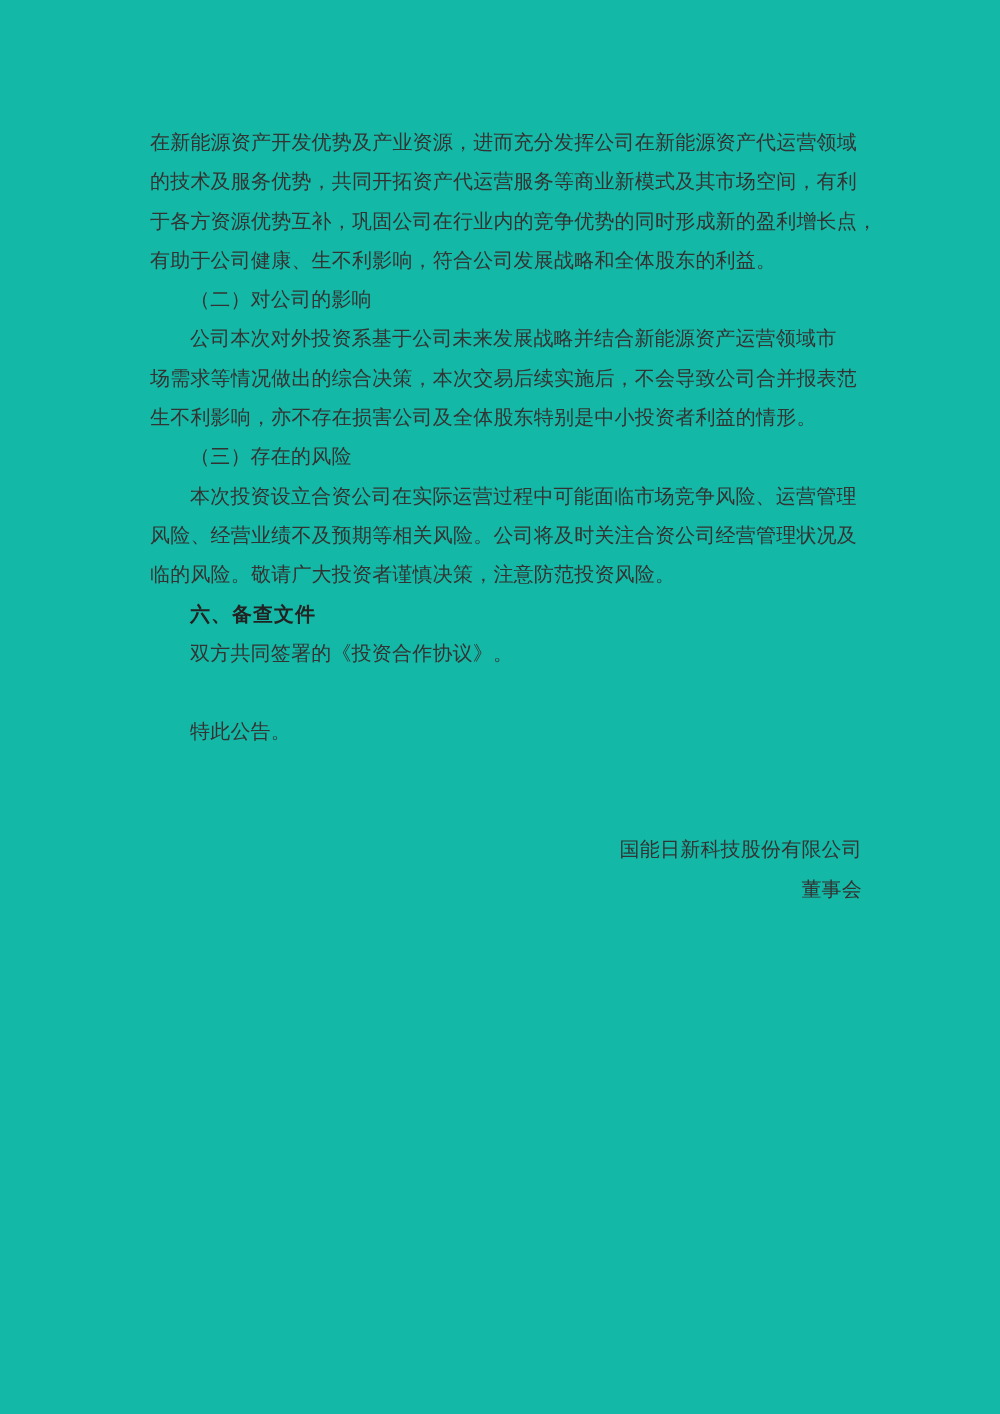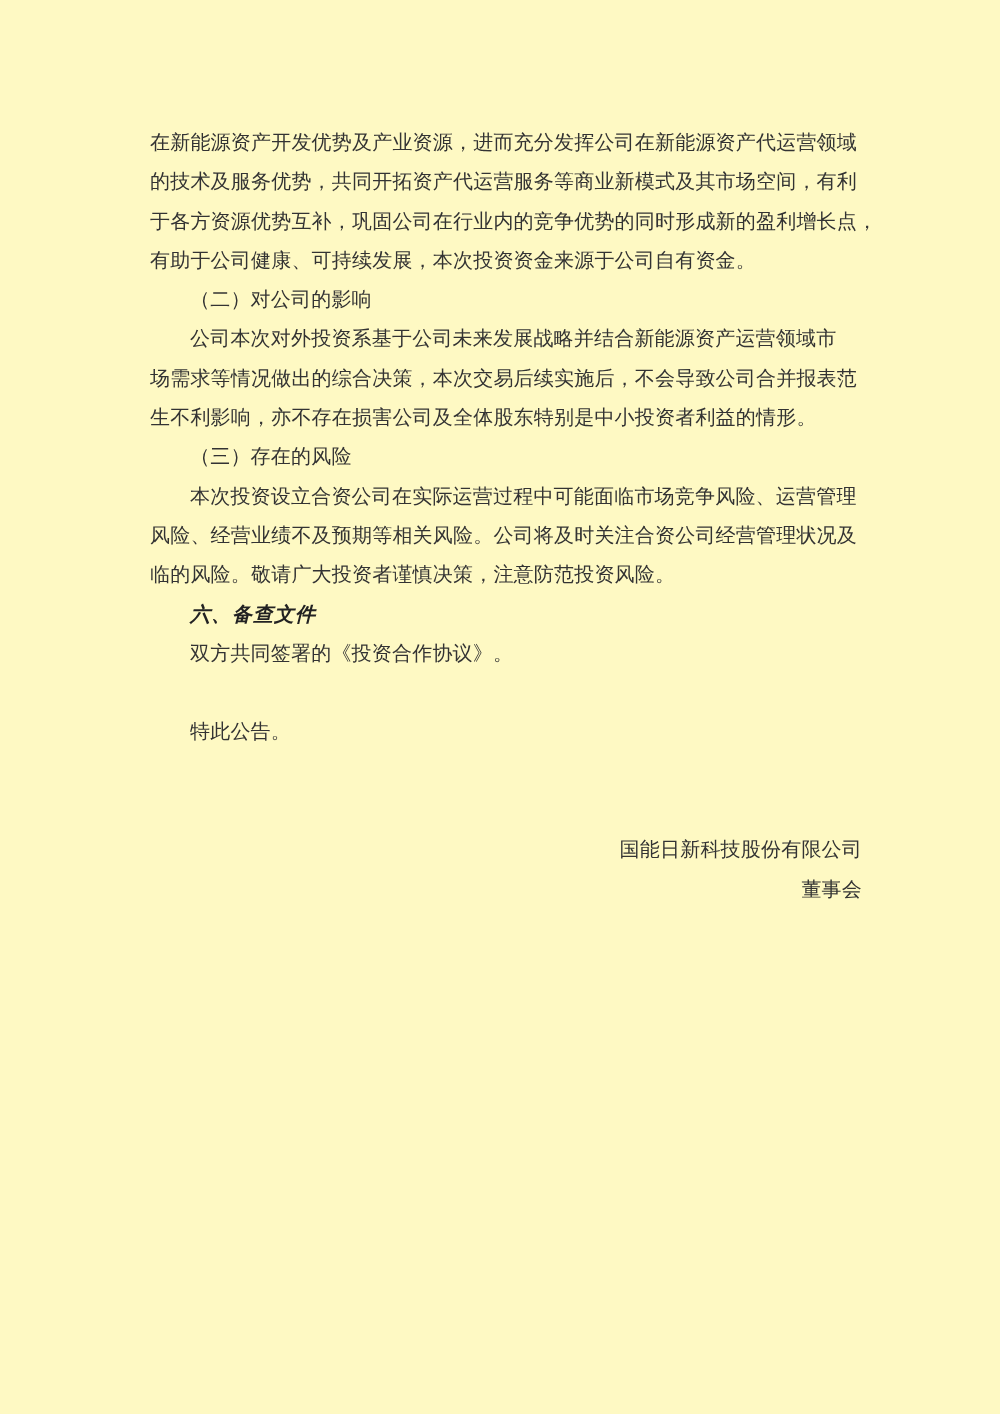--- a/index.html
+++ b/index.html
@@ -4,21 +4,21 @@
 <style>
   html, body {
     margin: 0;
     padding: 0;
     background: #ffffff;
   }
   .page {
     position: relative;
     width: 1000px;
     height: 1414px;
-    background: #fef9c3;
+    background: #14b8a6;
     overflow: hidden;
     font-family: "Liberation Serif", "DejaVu Serif", serif;
   }
   .content {
     position: absolute;
     left: 150px;
     top: 123px;
     width: 712px;
   }
   .line {
@@ -31,38 +31,37 @@
   }
   .indent {
     padding-left: 40px;
   }
   .heading {
     padding-left: 40px;
     font-family: "Liberation Sans", "DejaVu Sans", sans-serif;
     font-weight: bold;
     color: #222222;
     letter-spacing: 1px;
-    font-style: italic;
   }
   .blank {
     
   }
   .right {
     text-align: right;
   }
 </style>
 </head>
 <body>
 
 <div class="page">
   <div class="content">
     <div class="line">在新能源资产开发优势及产业资源，进而充分发挥公司在新能源资产代运营领域</div>
     <div class="line">的技术及服务优势，共同开拓资产代运营服务等商业新模式及其市场空间，有利</div>
     <div class="line">于各方资源优势互补，巩固公司在行业内的竞争优势的同时形成新的盈利增长点，</div>
-    <div class="line">有助于公司健康、可持续发展，本次投资资金来源于公司自有资金。</div>
+    <div class="line">有助于公司健康、生不利影响，符合公司发展战略和全体股东的利益。</div>
     <div class="line indent">（二）对公司的影响</div>
     <div class="line indent">公司本次对外投资系基于公司未来发展战略并结合新能源资产运营领域市</div>
     <div class="line">场需求等情况做出的综合决策，本次交易后续实施后，不会导致公司合并报表范</div>
     <div class="line">生不利影响，亦不存在损害公司及全体股东特别是中小投资者利益的情形。</div>
     <div class="line indent">（三）存在的风险</div>
     <div class="line indent">本次投资设立合资公司在实际运营过程中可能面临市场竞争风险、运营管理</div>
     <div class="line">风险、经营业绩不及预期等相关风险。公司将及时关注合资公司经营管理状况及</div>
     <div class="line">临的风险。敬请广大投资者谨慎决策，注意防范投资风险。</div>
     <div class="line heading">六、备查文件</div>
     <div class="line indent">双方共同签署的《投资合作协议》。</div>

